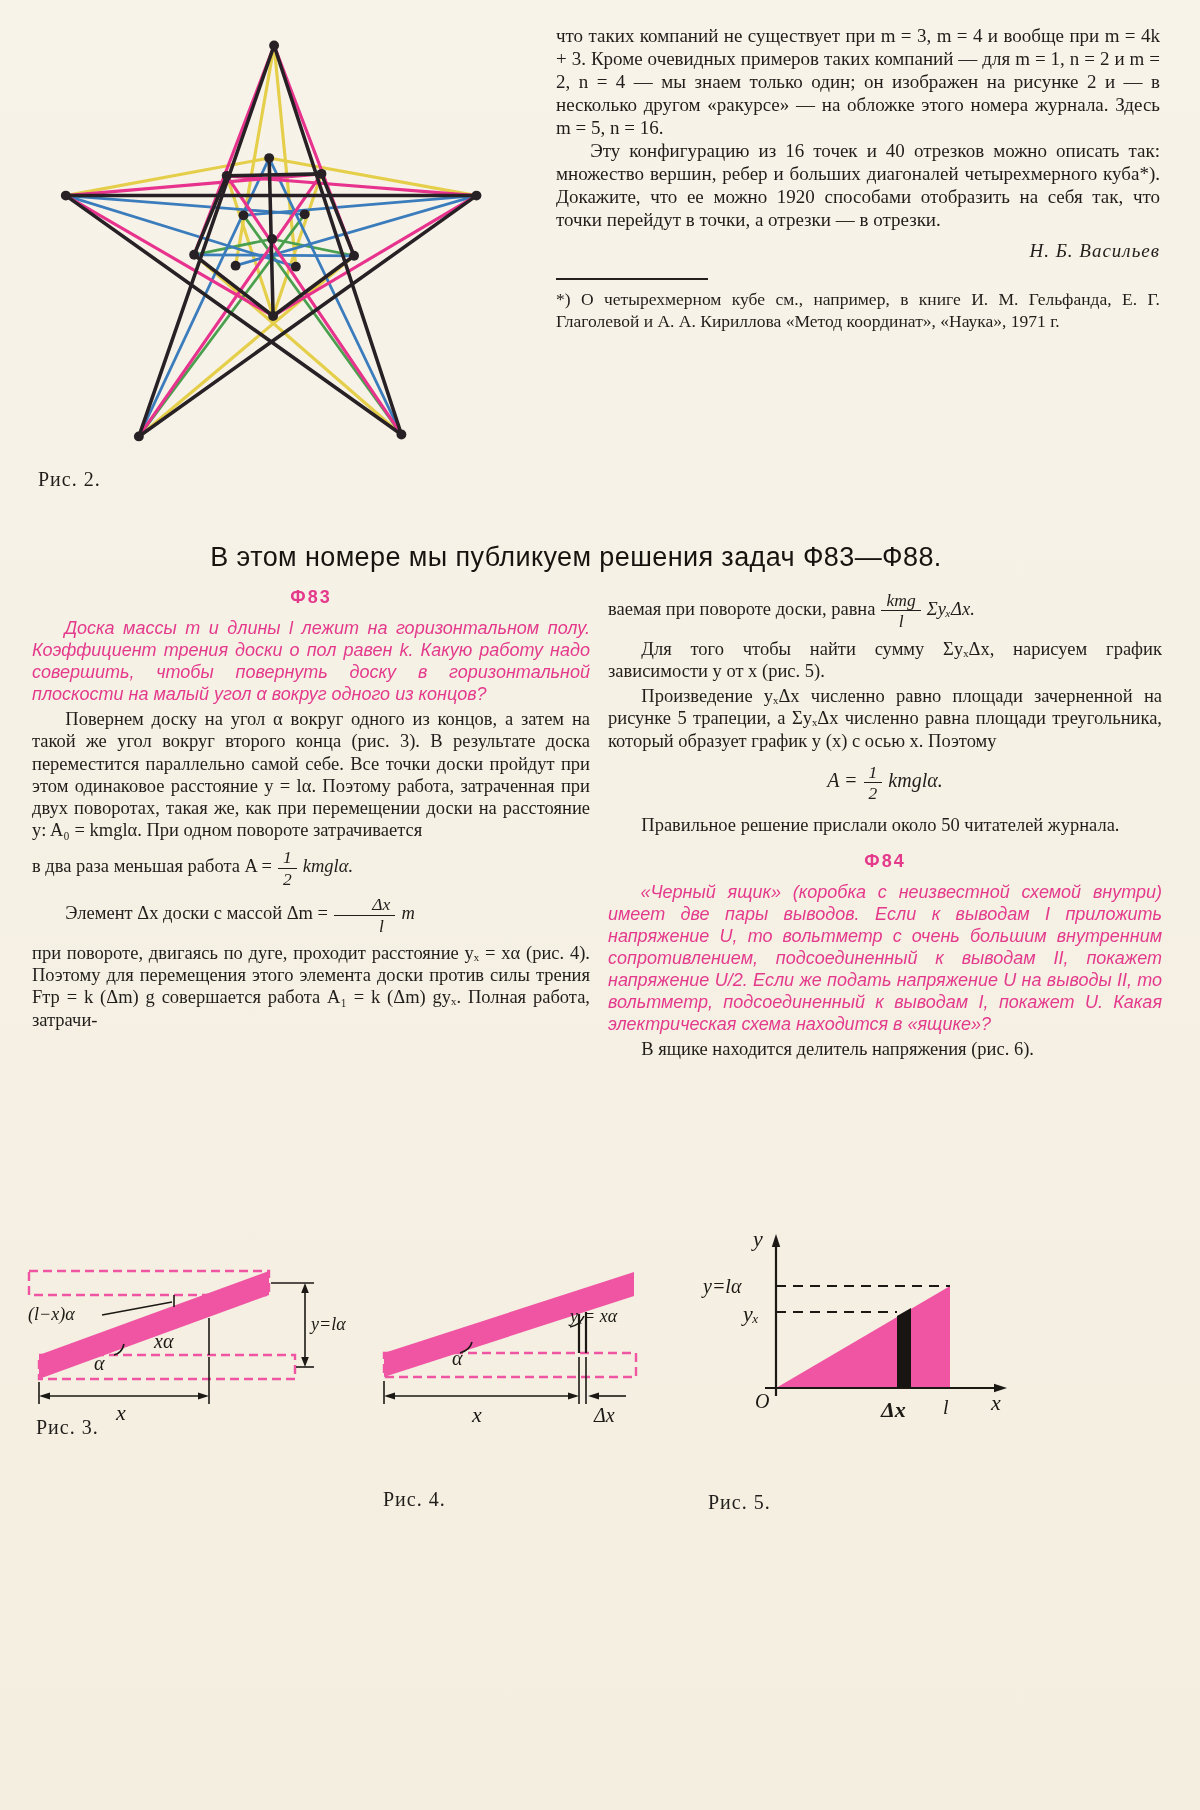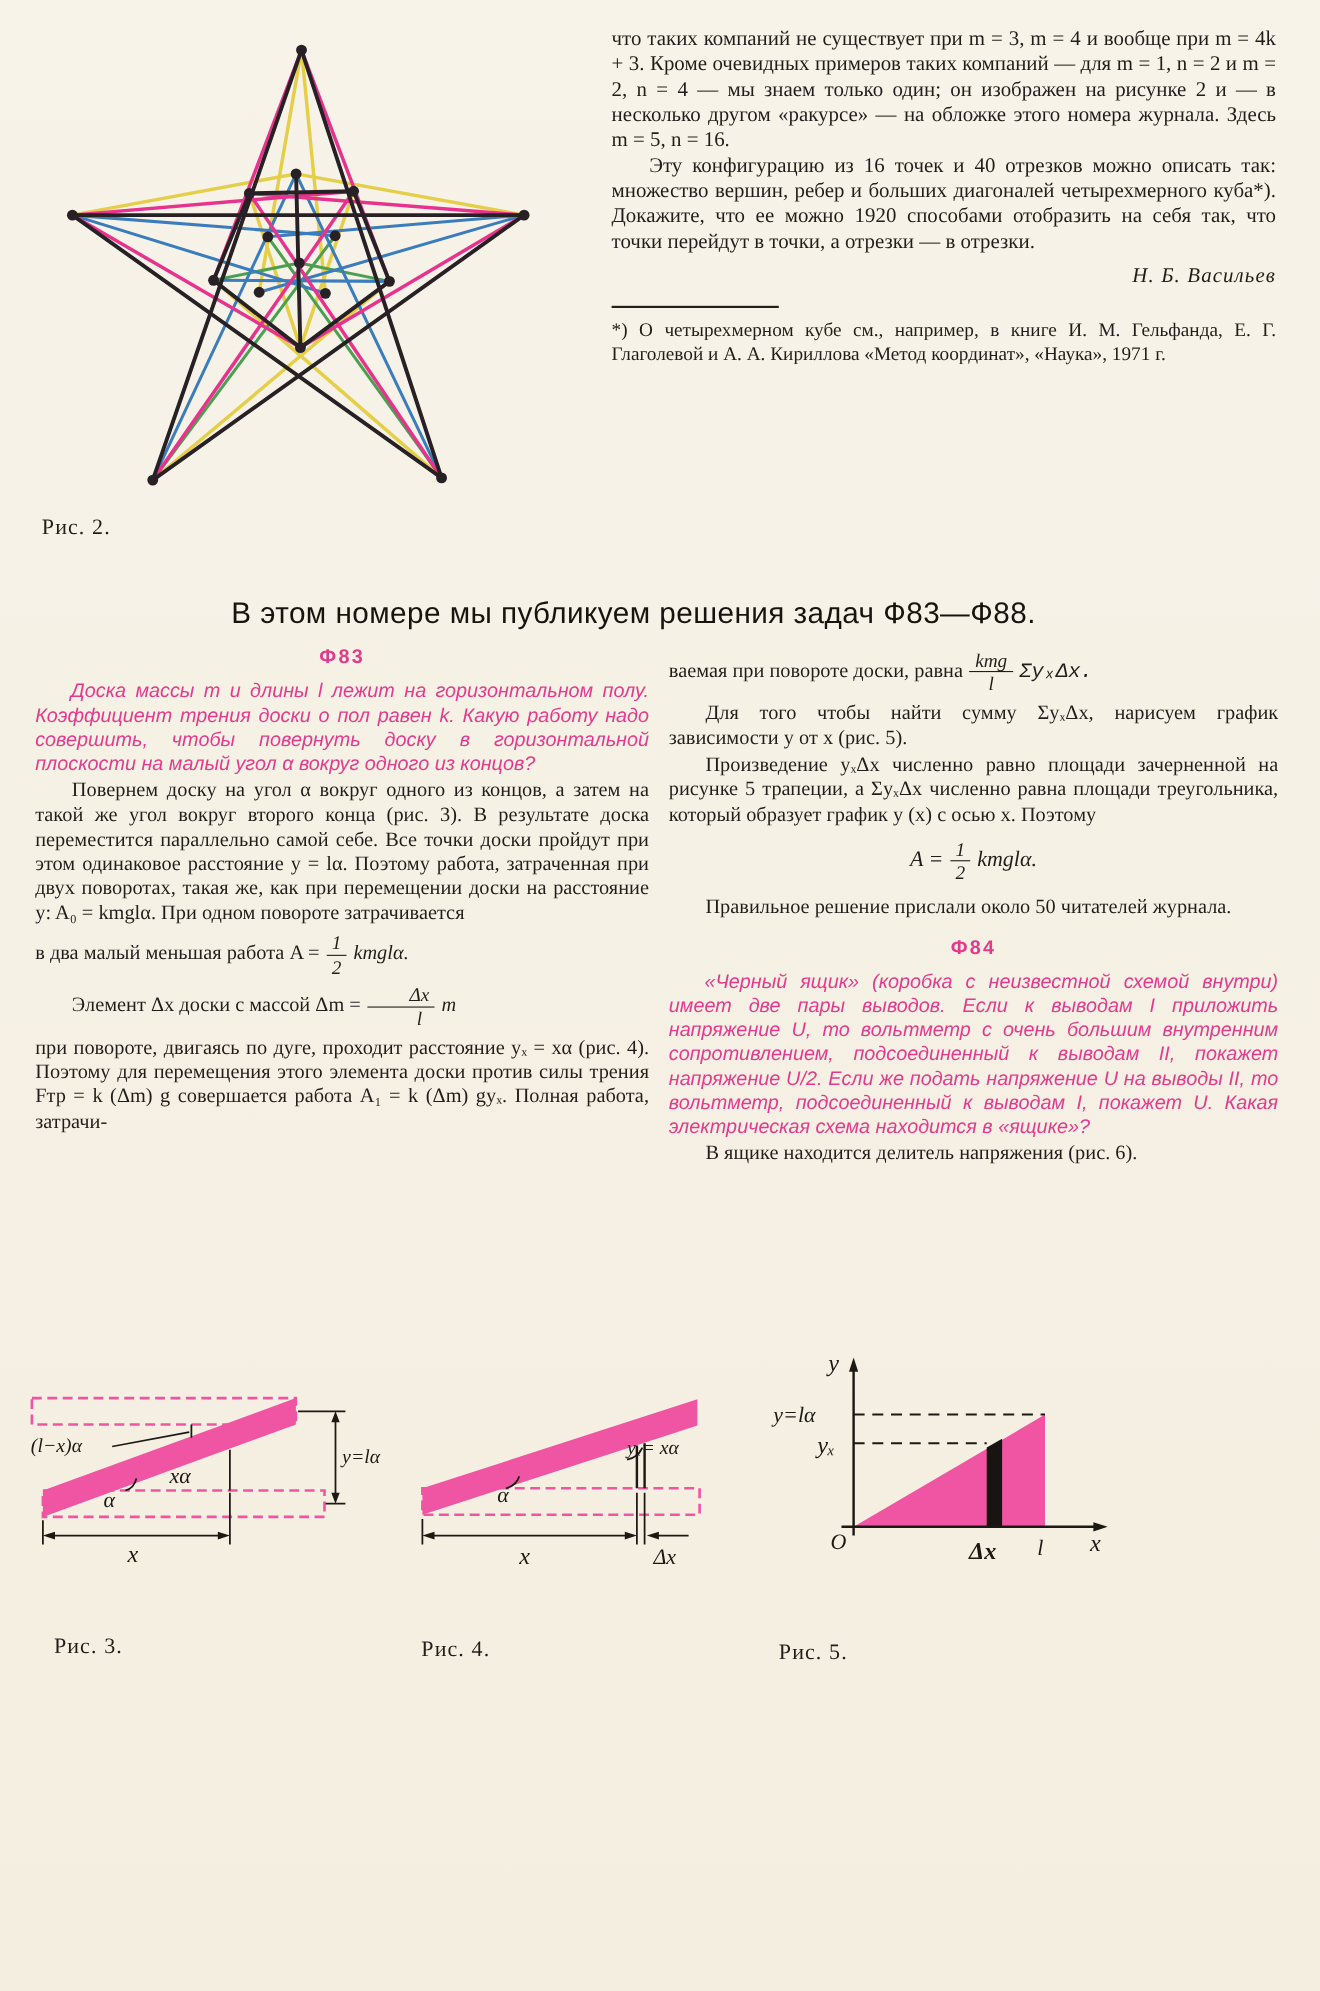--- a/index.html
+++ b/index.html
@@ -131,31 +131,31 @@
     <p class="footnote">*) О четырехмерном кубе см., например, в книге И. М. Гельфанда, Е. Г. Глаголевой и А. А. Кириллова «Метод координат», «Наука», 1971 г.</p>
   </div>
 
   <h1 class="heading">В этом номере мы публикуем решения задач Ф83—Ф88.</h1>
 
   <div class="col col-left">
     <div class="plabel">Ф83</div>
     <p class="problem indent">Доска массы m и длины l лежит на горизонтальном полу. Коэффициент трения доски о пол равен k. Какую работу надо совершить, чтобы повернуть доску в горизонтальной плоскости на малый угол α вокруг одного из концов?</p>
     <p class="indent">Повернем доску на угол α вокруг одного из концов, а затем на такой же угол вокруг второго конца (рис. 3). В результате доска переместится параллельно самой себе. Все точки доски пройдут при этом одинаковое расстояние y = lα. Поэтому работа, затраченная при двух поворотах, такая же, как при перемещении доски на расстояние y: A₀ = kmglα. При одном повороте затрачивается</p>
     <div class="formula-line">
-      <span>в два малый меньшая работа  A =</span><span class="frac"><span class="num">1</span><span class="den">2</span></span><span style="font-style:italic;">kmglα.</span>
+      <span>в два раза меньшая работа  A =</span><span class="frac"><span class="num">1</span><span class="den">2</span></span><span style="font-style:italic;">kmglα.</span>
     </div>
     <div class="formula-line indent">
       <span>Элемент Δx доски с массой  Δm =</span><span class="frac"><span class="num">Δx</span><span class="den">l</span></span><span style="font-style:italic;">m</span>
     </div>
     <p>при повороте, двигаясь по дуге, проходит расстояние yₓ = xα (рис. 4). Поэтому для перемещения этого элемента доски против силы трения Fтр = k (Δm) g совершается работа A₁ = k (Δm) gyₓ. Полная работа, затрачи-</p>
   </div>
 
   <div class="col col-right">
     <div class="formula-line">
-      <span>ваемая при повороте доски, равна</span><span class="frac"><span class="num">kmg</span><span class="den">l</span></span><span style="font-style:italic;font-family:Liberation Mono, monospace;">ΣyₓΔx.</span>
+      <span>ваемая при повороте доски, равна</span><span class="frac"><span class="num">kmg</span><span class="den">l</span></span><span style="font-style:italic;">ΣyₓΔx.</span>
     </div>
     <p class="indent">Для того чтобы найти сумму ΣyₓΔx, нарисуем график зависимости y от x (рис. 5).</p>
     <p class="indent">Произведение yₓΔx численно равно площади зачерненной на рисунке 5 трапеции, а ΣyₓΔx численно равна площади треугольника, который образует график y (x) с осью x. Поэтому</p>
     <div class="formula-center">
       <span>A =</span><span class="frac"><span class="num">1</span><span class="den">2</span></span><span>kmglα.</span>
     </div>
     <p class="indent">Правильное решение прислали около 50 читателей журнала.</p>
     <div class="plabel" style="margin-top:14px;">Ф84</div>
     <p class="problem indent">«Черный ящик» (коробка с неизвестной схемой внутри) имеет две пары выводов. Если к выводам I приложить напряжение U, то вольтметр с очень большим внутренним сопротивлением, подсоединенный к выводам II, покажет напряжение U/2. Если же подать напряжение U на выводы II, то вольтметр, подсоединенный к выводам I, покажет U. Какая электрическая схема находится в «ящике»?</p>
     <p class="indent">В ящике находится делитель напряжения (рис. 6).</p>
@@ -218,17 +218,17 @@
     <polygon class="ah" points="312,162 299,157.8 299,166.2"></polygon>
     <text class="lbl-lg" x="58" y="20">y</text>
     <text class="lbl-md" x="8" y="67">y=lα</text>
     <text class="lbl-lg" x="48" y="95">yₓ</text>
     <text class="lbl-md" x="60" y="182">O</text>
     <text class="lbl-b" x="186" y="191">Δx</text>
     <text class="lbl-md" x="248" y="188">l</text>
     <text class="lbl-lg" x="296" y="184">x</text>
   </svg>
 
-  <div class="figcap" style="left:36px;top:1486px;margin-left:13px;">Рис. 3.</div>
+  <div class="figcap" style="left:36px;top:1416px;">Рис. 3.</div>
   <div class="figcap" style="left:383px;top:1488px;">Рис. 4.</div>
   <div class="figcap" style="left:708px;top:1491px;">Рис. 5.</div>
 
 </div>
 
 </body></html>

